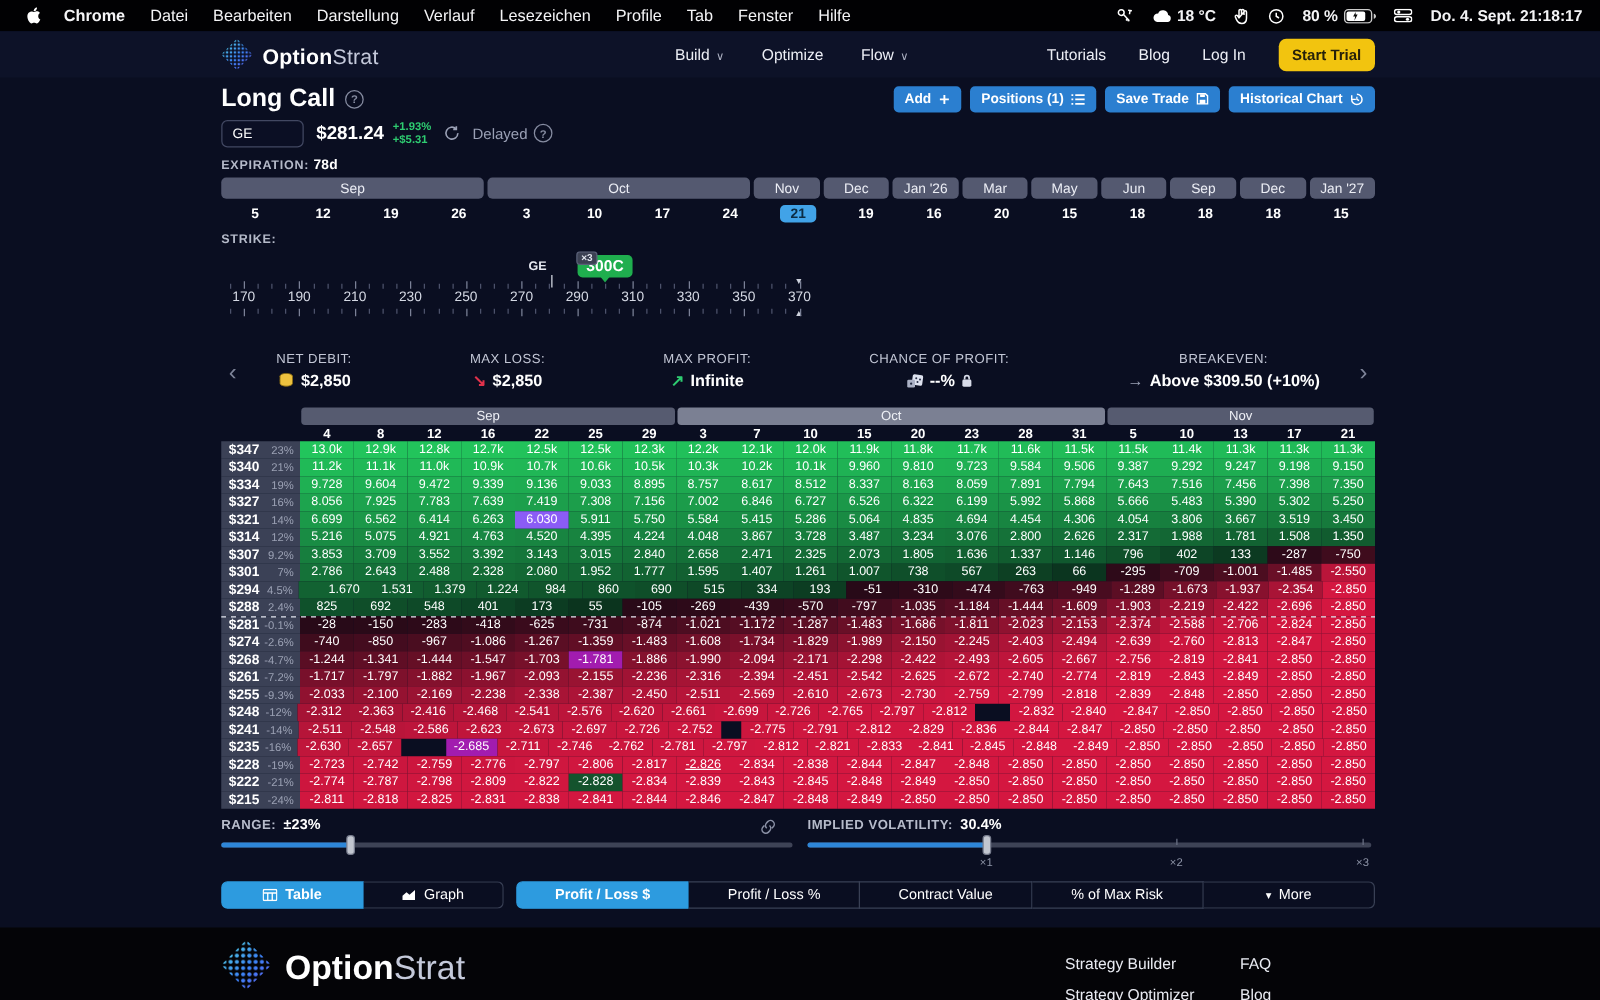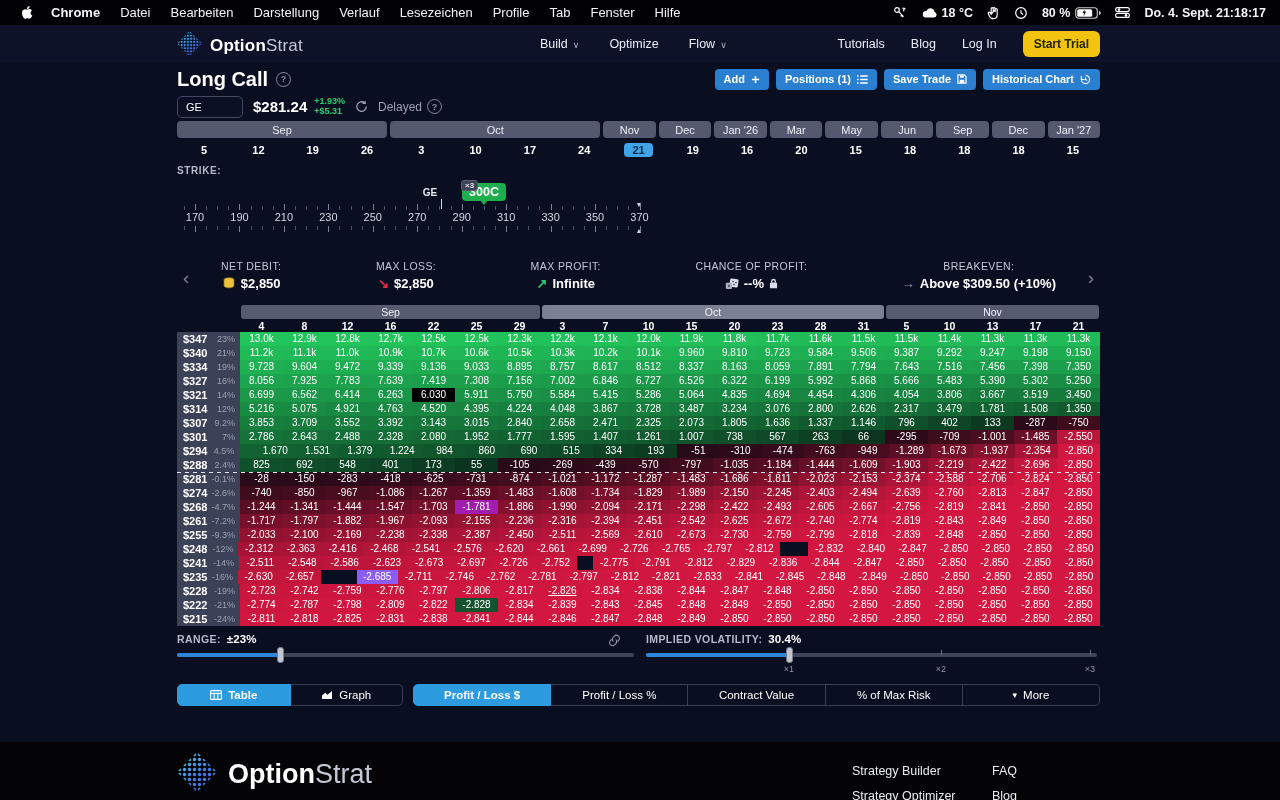--- a/index.html
+++ b/index.html
@@ -310,20 +310,21 @@
         <svg width="13" height="13" viewBox="0 0 12 12">
             <path d="M10.4 6A4.4 4.4 0 1 1 9 2.8M9.3.9v2.3H7" fill="none" stroke="#9aa0b5" stroke-width="1.2"></path>
           </svg>
       </span>
       <span class="delayed">
         <span>Delayed</span>
         <span class="qcircle" style="margin-left:0">?</span>
       </span>
     </div>
 
+    <div class="sec-label"><span>EXPIRATION:</span> <b>78d</b></div>
     <div class="exp-tabs" id="exp-tabs">
         <div class="exp-tab" style="flex: 4 1 0%;">Sep</div>
         <div class="exp-tab" style="flex: 4 1 0%;">Oct</div>
         <div class="exp-tab" style="flex: 1 1 0%;">Nov</div>
         <div class="exp-tab" style="flex: 1 1 0%;">Dec</div>
         <div class="exp-tab" style="flex: 1 1 0%;">Jan '26</div>
         <div class="exp-tab" style="flex: 1 1 0%;">Mar</div>
         <div class="exp-tab" style="flex: 1 1 0%;">May</div>
         <div class="exp-tab" style="flex: 1 1 0%;">Jun</div>
         <div class="exp-tab" style="flex: 1 1 0%;">Sep</div>
@@ -692,21 +693,21 @@
         </div>
         <div class="trow">
           <div class="tlabel">
             <span class="tstrike">$321</span>
             <span class="tpct">14%</span>
           </div>
           <div class="tcell" style="background: rgb(27, 153, 73);">6.699</div>
           <div class="tcell" style="background: rgb(27, 152, 73);">6.562</div>
           <div class="tcell" style="background: rgb(27, 151, 72);">6.414</div>
           <div class="tcell" style="background: rgb(26, 150, 72);">6.263</div>
-          <div class="tcell" style="background: #000000;">6.030</div>
+          <div class="tcell" style="background: #8b5cf6;">6.030</div>
           <div class="tcell" style="background: rgb(26, 147, 71);">5.911</div>
           <div class="tcell" style="background: rgb(26, 145, 70);">5.750</div>
           <div class="tcell" style="background: rgb(25, 144, 69);">5.584</div>
           <div class="tcell" style="background: rgb(25, 142, 69);">5.415</div>
           <div class="tcell" style="background: rgb(25, 141, 68);">5.286</div>
           <div class="tcell" style="background: rgb(25, 139, 67);">5.064</div>
           <div class="tcell" style="background: rgb(24, 137, 66);">4.835</div>
           <div class="tcell" style="background: rgb(24, 135, 66);">4.694</div>
           <div class="tcell" style="background: rgb(24, 133, 65);">4.454</div>
           <div class="tcell" style="background: rgb(23, 131, 64);">4.306</div>
@@ -730,21 +731,21 @@
           <div class="tcell" style="background: rgb(23, 130, 64);">4.224</div>
           <div class="tcell" style="background: rgb(23, 128, 63);">4.048</div>
           <div class="tcell" style="background: rgb(23, 127, 62);">3.867</div>
           <div class="tcell" style="background: rgb(22, 125, 61);">3.728</div>
           <div class="tcell" style="background: rgb(22, 122, 60);">3.487</div>
           <div class="tcell" style="background: rgb(21, 119, 59);">3.234</div>
           <div class="tcell" style="background: rgb(21, 117, 58);">3.076</div>
           <div class="tcell" style="background: rgb(21, 114, 57);">2.800</div>
           <div class="tcell" style="background: rgb(20, 112, 56);">2.626</div>
           <div class="tcell" style="background: rgb(20, 107, 54);">2.317</div>
-          <div class="tcell" style="background: rgb(19, 103, 52);">3.479</div>
+          <div class="tcell" style="background: rgb(19, 103, 52);">1.988</div>
           <div class="tcell" style="background: rgb(18, 99, 50);">1.781</div>
           <div class="tcell" style="background: rgb(18, 95, 48);">1.508</div>
           <div class="tcell" style="background: rgb(17, 92, 47);">1.350</div>
         </div>
         <div class="trow">
           <div class="tlabel">
             <span class="tstrike">$307</span>
             <span class="tpct">9.2%</span>
           </div>
           <div class="tcell" style="background: rgb(23, 126, 62);">3.853</div>
@@ -1028,21 +1029,21 @@
           <div class="tcell" style="background: rgb(212, 23, 64);">-2.850</div>
           <div class="tcell" style="background: rgb(212, 23, 64);">-2.850</div>
         </div>
         <div class="trow">
           <div class="tlabel">
             <span class="tstrike">$235</span>
             <span class="tpct">-16%</span>
           </div>
           <div class="tcell" style="background: rgb(192, 22, 59);">-2.630</div>
           <div class="tcell" style="background: rgb(195, 22, 60);">-2.657</div>
-          <div class="tcell" style="background: #8b5cf6; margin-left: 36px;">-2.685</div>
+          <div class="tcell" style="background: #a21caf; margin-left: 36px;">-2.685</div>
           <div class="tcell" style="background: rgb(200, 22, 61);">-2.711</div>
           <div class="tcell" style="background: rgb(203, 22, 62);">-2.746</div>
           <div class="tcell" style="background: rgb(204, 22, 62);">-2.762</div>
           <div class="tcell" style="background: rgb(206, 23, 63);">-2.781</div>
           <div class="tcell" style="background: rgb(207, 23, 63);">-2.797</div>
           <div class="tcell" style="background: rgb(209, 23, 63);">-2.812</div>
           <div class="tcell" style="background: rgb(209, 23, 63);">-2.821</div>
           <div class="tcell" style="background: rgb(210, 23, 64);">-2.833</div>
           <div class="tcell" style="background: rgb(211, 23, 64);">-2.841</div>
           <div class="tcell" style="background: rgb(212, 23, 64);">-2.845</div>

